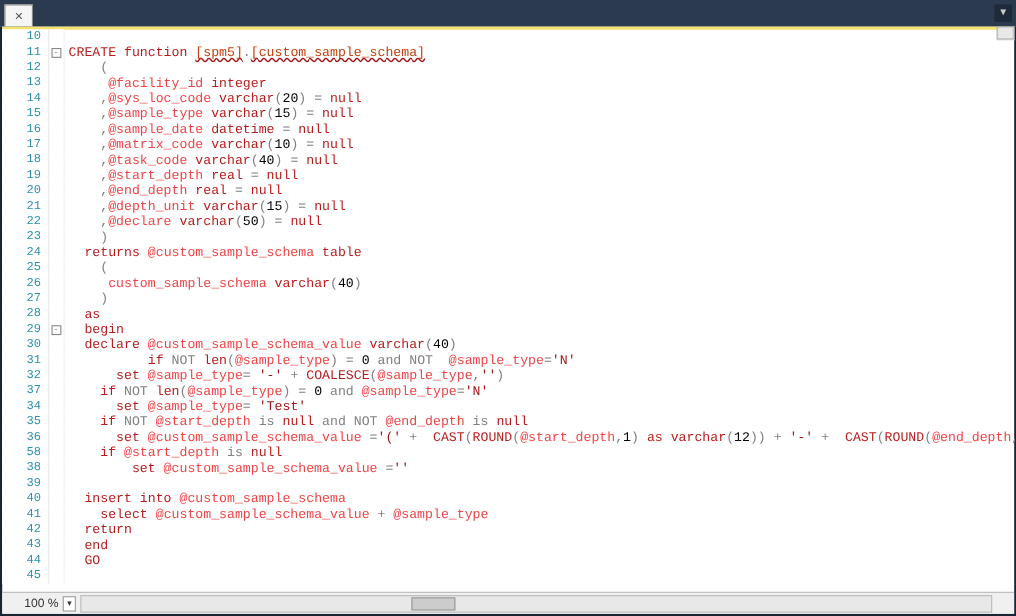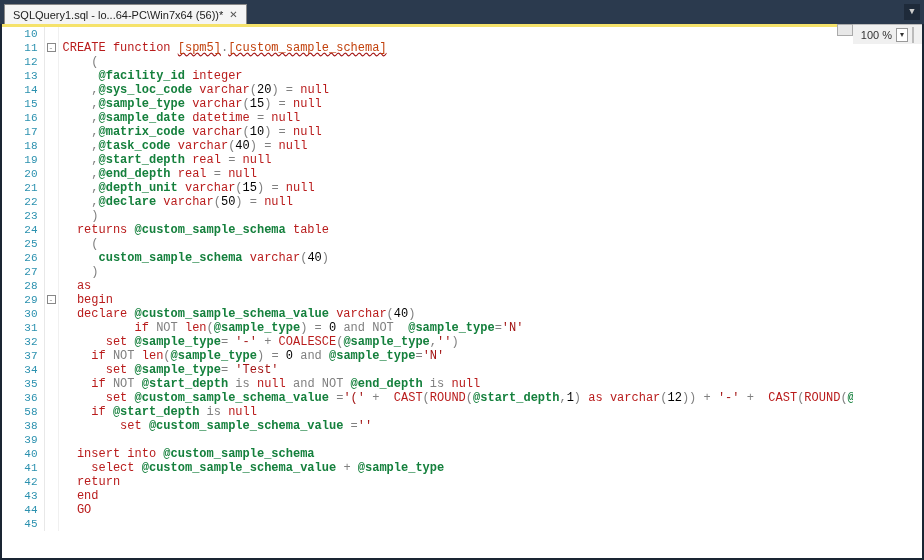--- a/index.html
+++ b/index.html
@@ -46,21 +46,21 @@
     justify-content: center;
     cursor: pointer;
   }
 
   .editor-wrap {
     flex: 1;
     background: #fff;
     border: 2px solid #1a2533;
     border-top: none;
     display: flex;
-    flex-direction: row;
+    flex-direction: column;
     overflow: hidden;
   }
   .editor-body {
     flex: 1;
     display: flex;
     overflow: hidden;
     position: relative;
   }
   .editor-scroll {
     flex: 1;
@@ -109,21 +109,21 @@
   }
   .codecell {
     padding-left: 4px;
     vertical-align: top;
   }
 
   
   .k  { color: #b91c1c; }   
   .s  { color: #a31515; }   
   .fn { color: #b91c1c; }   
-  .n  { color: #15803d; font-weight: bold; }      
+  .n  { color: #ef4444; }      
   .g  { color: #808080; }   
   .tl { color: #008080; }   
   .sq { color: #c2410c; text-decoration: underline wavy #a31515; text-decoration-skip-ink: none; }
   .num{ color: #000; }
 
   .split-handle {
     position: absolute;
     right: 0;
     top: 0;
     width: 16px;
@@ -136,21 +136,21 @@
 
   .status-bar {
     height: 20px;
     background: #f0f0f0;
     border-top: 1px solid #bbb;
     display: flex;
     align-items: center;
     font-size: 11px;
     font-family: "Segoe UI", Tahoma, sans-serif;
     color: #333;
-    padding: 0 8px;
+    padding: 0 20px;
     gap: 4px;
   }
   .zoom-dd {
     width: 12px;
     height: 14px;
     border: 1px solid #999;
     background: #fff;
     font-size: 8px;
     display: flex;
     align-items: center;
@@ -172,21 +172,20 @@
     height: 12px;
     background: #ccc;
     border: 1px solid #999;
   }
 </style>
 </head>
 <body>
 
 <div class="tab-bar">
   <div class="tab">
-    <span>SQLQuery1.sql - lo...64-PC\Win7x64 (56))*</span>
     <span class="close-x">✕</span>
   </div>
   <div class="tab-dropdown">▼</div>
 </div>
 
 <div class="editor-wrap">
   <div class="editor-body">
     <div class="split-handle"></div>
     <div class="editor-scroll">
       <table class="code-table">

